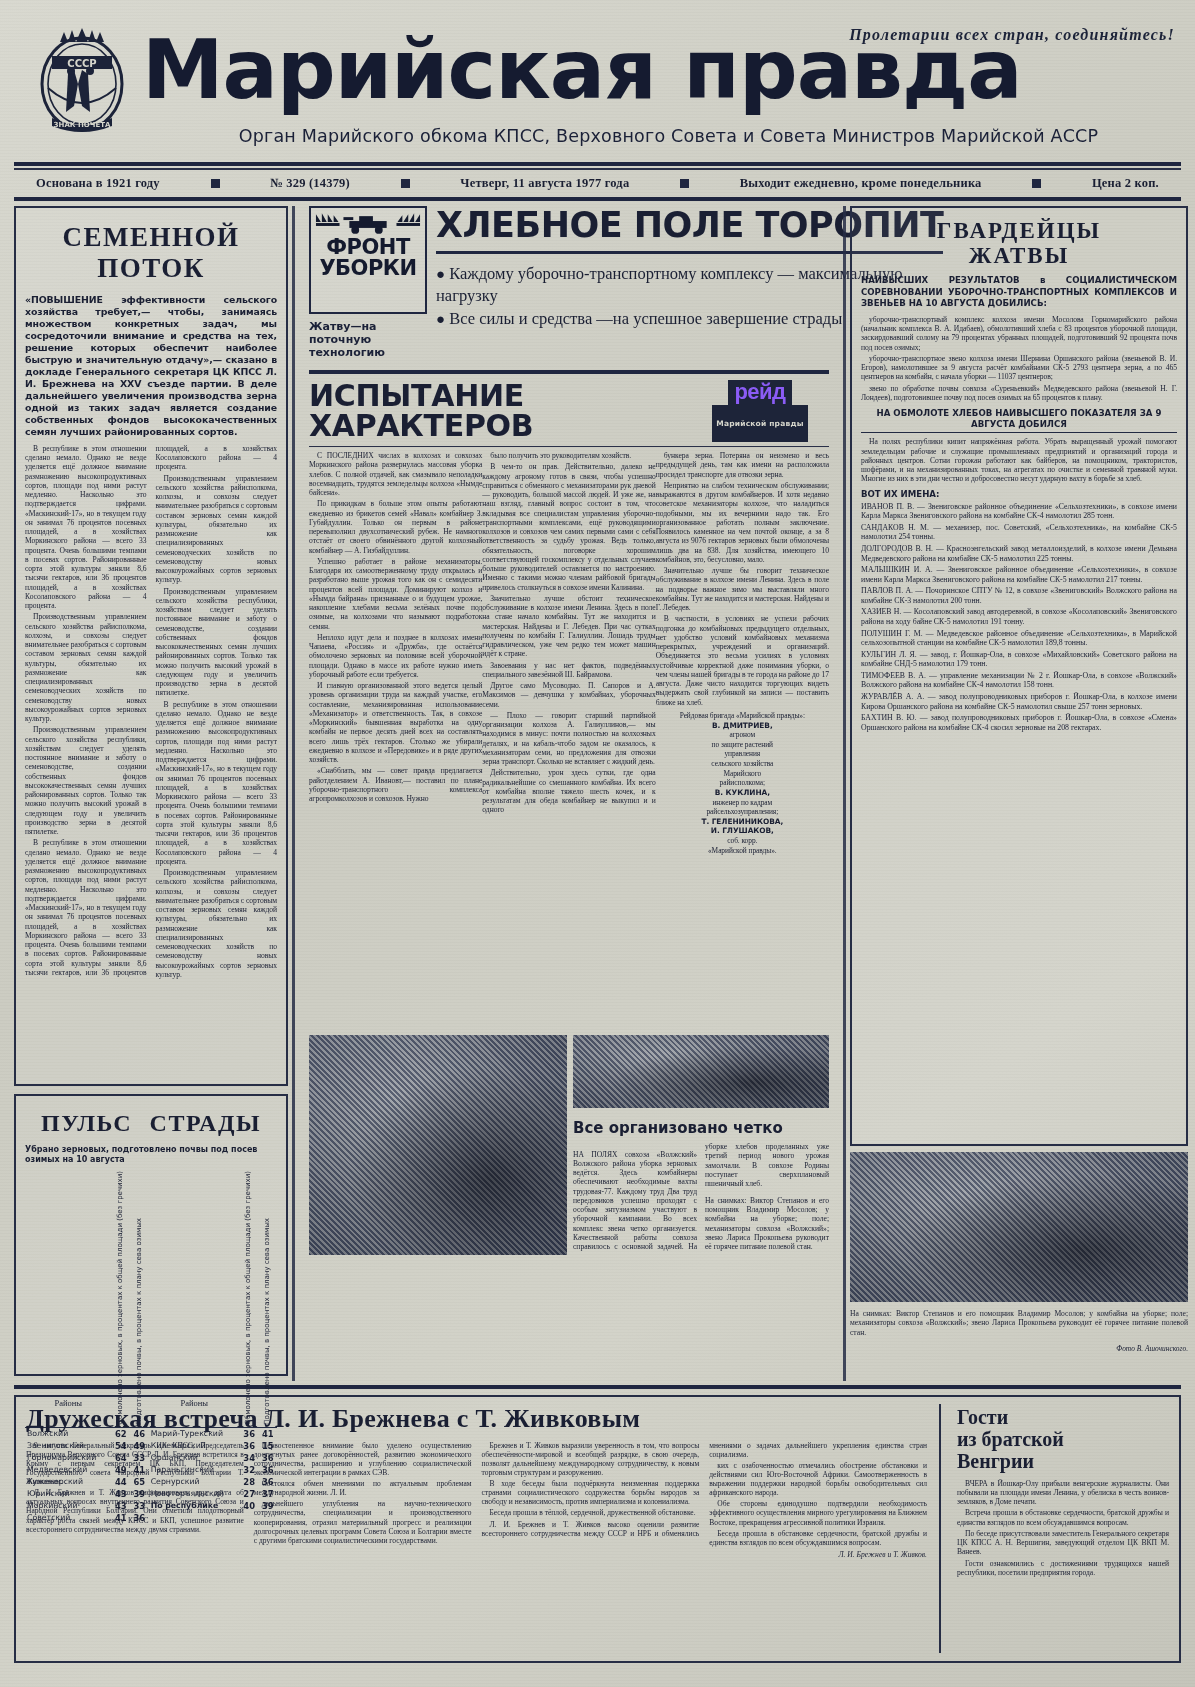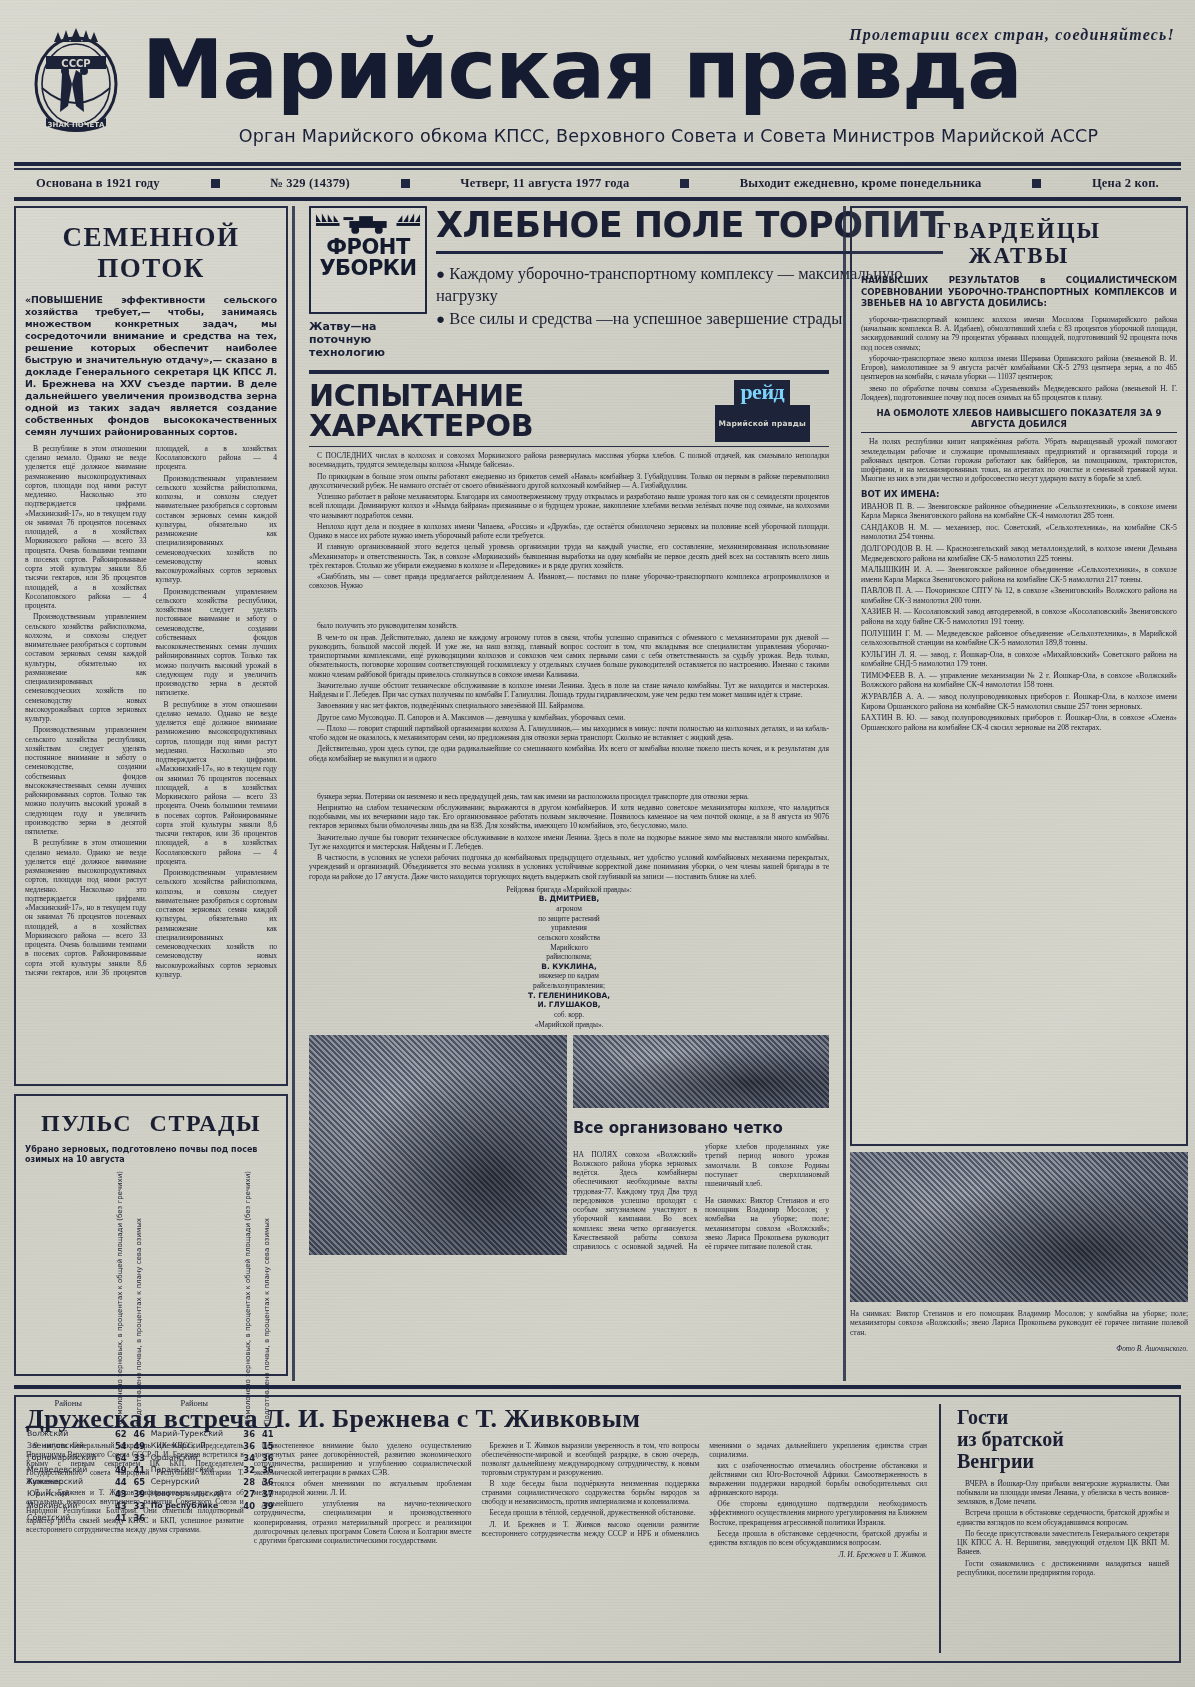--- a/index.html
+++ b/index.html
@@ -23,21 +23,21 @@
   
   .masthead { position:relative; height:152px; }
   .motto {
     position:absolute; right:6px; top:18px;
     font-family:"Liberation Serif", serif;
     font-weight:bold; font-style:italic;
     font-size:16px; letter-spacing:1.2px;
     color:#1c2339;
   }
   .emblem {
-    position:absolute; left:10px; top:18px;
+    position:absolute; left:16px; top:18px;
     width:104px; height:108px;
   }
   .logotype {
     position:absolute; left:128px; top:24px; right:4px;
     font-family:"DejaVu Sans", sans-serif;
     font-weight:bold;
     font-size:82px;
     line-height:0.92;
     letter-spacing:-1px;
     color:#151b30;
@@ -132,22 +132,22 @@
   .bullets { font-family:"Liberation Serif", serif; font-size:16.5px; line-height:1.34; }
   .bullets div { margin-bottom:1px; }
   .bullets .dot { font-size:15px; }
 
   .hl-isp {
     font-family:"DejaVu Sans", sans-serif; font-weight:bold;
     font-size:30px; letter-spacing:-0.3px; line-height:1;
   }
   .reid {
     display:inline-block; vertical-align:middle;
-    background:#1d2439; color:#7dd3fc; padding:1px 6px 2px 6px;
-    font-family:Liberation Serif, serif; font-weight:bold; font-size:22px;
+    background:#1d2439; color:#8b5cf6; padding:1px 6px 2px 6px;
+    font-family:Liberation Sans, sans-serif; font-weight:bold; font-size:22px;
     letter-spacing:-0.5px; line-height:1;
   }
   .reid-sub {
     font-family:"DejaVu Sans", sans-serif; font-size:7.5px; font-weight:bold;
     background:#1d2439; color:#d6d6cc; padding:14px 4px; display:inline-block;
     letter-spacing:0.2px;
   }
 
   .hl-guard {
     font-family:"Liberation Serif", serif; font-weight:bold;
@@ -432,21 +432,21 @@
       <div style="display:flex; align-items:center; justify-content:space-between; margin:6px 0 4px 0;">
         <div class="hl-isp">ИСПЫТАНИЕ ХАРАКТЕРОВ</div>
         <div style="text-align:center;">
           <div class="reid">рейд</div>
           <div class="reid-sub">Марийской правды</div>
         </div>
       </div>
 
       <div class="rule-thin"></div>
 
-      <div style="display:flex; margin-top:4px; height:578px; overflow:hidden;flex-direction:column;">
+      <div style="display:flex; margin-top:4px; height:578px; overflow:hidden;">
         <div class="bodytext" style="flex:1;">
           <p>С ПОСЛЕДНИХ числах в колхозах и совхозах Моркинского района развернулась массовая уборка хлебов. С полной отдачей, как смазывало неполадки восемнадцать, трудятся земледельцы колхоза «Нымде байсена».</p>
           <p>По прикидкам в больше этом опыты работают ежедневно из брикетов семей «Навал» комбайнер З. Губайдуллин. Только он первым в районе перевыполнил двухсотнический рубеж. Не намного отстаёт от своего обвинённого другой колхозный комбайнер — А. Гизбайдуллин.</p>
           <p>Успешно работает в районе механизаторы. Благодаря их самоотверженному труду открылась и разработано выше урожая того как он с семидесяти процентов всей площади. Доминируют колхоз и «Нымда байрана» признанные о и будущем урожае, накопление хлебами весьма зелёных почве под озимые, на колхозами что называют подработок семян.</p>
           <p>Неплохо идут дела и позднее в колхозах имени Чапаева, «Россия» и «Дружба», где остаётся обмолочено зерновых на половине всей уборочной площади. Однако в массе их работе нужно иметь уборочный работе если требуется.</p>
           <p>И главную организованной этого ведется целый уровень организации труда на каждый участке, его составление, механизированная использование «Механизатор» и ответственность. Так, в совхозе «Моркинский» бывшенная выработка на одну комбайн не первое десять дней всех на составлять всего лишь трёх гектаров. Столько же убирали ежедневно в колхозе и «Передовике» и в ряде других хозяйств.</p>
           <p>«Снабблать, мы — совет правда предлагается райотделением А. Ивановт,— поставил по плане уборочно-транспортного комплекса агропромколхозов и совхозов. Нужно</p>
         </div>
         <div class="bodytext" style="flex:1;">
           <p>было получить это руководителям хозяйств.</p>
@@ -568,18 +568,18 @@
     <div style="width:220px; flex:none; padding-left:8px;">
       <div class="hl-guests">
         <div>Гости</div>
         <div>из братской</div>
         <div>Венгрии</div>
       </div>
       <div class="bodytext">
         <p>ВЧЕРА в Йошкар-Олу прибыли венгерские журналисты. Они побывали на площади имени Ленина, у обелиска в честь воинов-земляков, в Доме печати.</p>
         <p>Встреча прошла в обстановке сердечности, братской дружбы и единства взглядов по всем обсуждавшимся вопросам.</p>
         <p>По беседе присутствовали заместитель Генерального секретаря ЦК КПСС А. Н. Вершигин, заведующий отделом ЦК ВКП М. Ванеев.</p>
-        <p>Гости ознакомились с достижениями наладиться нашей республики, посетили предприятия города.</p>
+        <p>Гости ознакомились с достижениями трудящихся нашей республики, посетили предприятия города.</p>
       </div>
     </div>
   </div>
 
 </div>
 
 </body></html>

